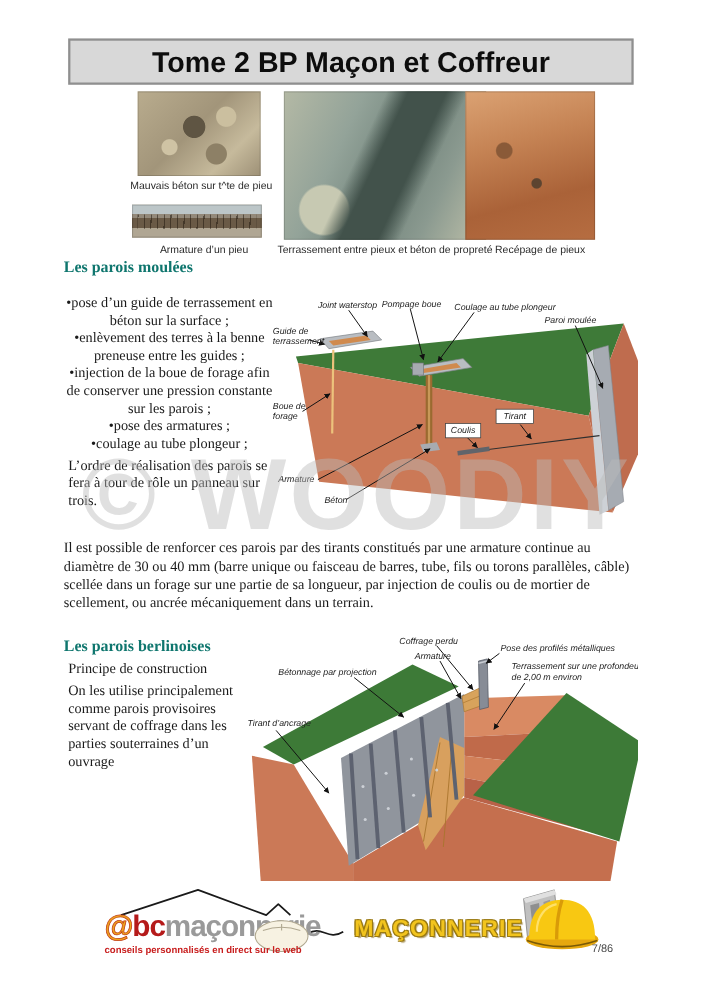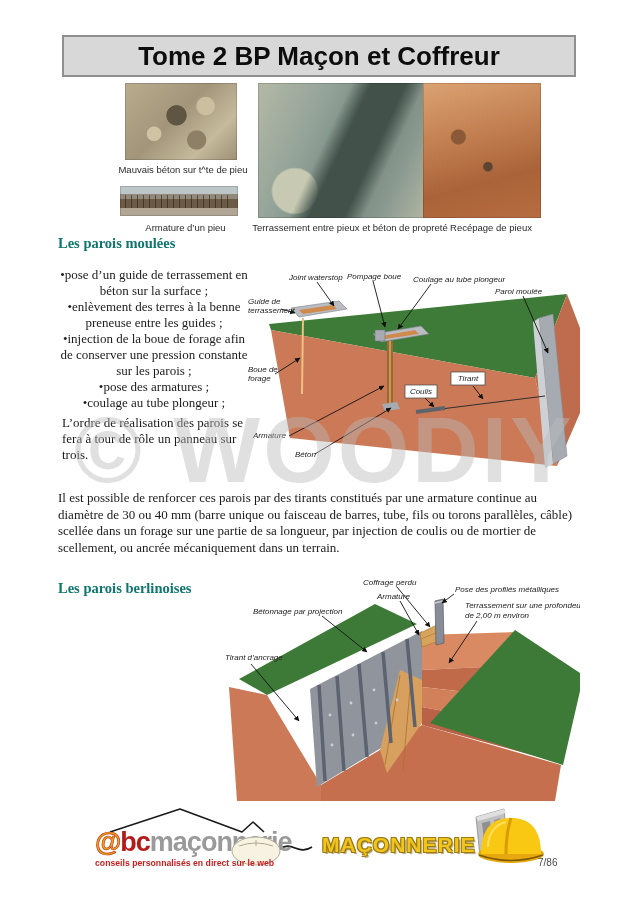--- a/index.html
+++ b/index.html
@@ -145,20 +145,24 @@
     <text class="lbl" x="223" y="113" text-anchor="middle">Tirant</text>
     <text class="lbl" x="8" y="170">Armature</text>
     <text class="lbl" x="50" y="189">Béton</text>
   </svg>
 
   <div class="abs watermark">© WOODIY</div>
 
   <div class="abs body-txt" style="left:58px;top:490px;width:527px;line-height:16.5px;">Il est possible de renforcer ces parois par des tirants constitués par une armature continue au diamètre de 30 ou 40 mm (barre unique ou faisceau de barres, tube, fils ou torons parallèles, câble) scellée dans un forage sur une partie de sa longueur, par injection de coulis ou de mortier de scellement, ou ancrée mécaniquement dans un terrain.</div>
 
   <div class="abs h2" style="left:58px;top:580px;">Les parois berlinoises</div>
+  <div class="abs body-txt" style="left:58px;top:596px;width:172px;">
+    <p class="plain">Principe de construction</p>
+    <p class="plain">On les utilise principalement comme parois provisoires servant de coffrage dans les parties souterraines d’un ouvrage</p>
+  </div>
 
   <svg class="abs" style="left:225px;top:575px;" width="355" height="228" viewBox="0 0 355 228">
     <defs>
       <marker id="arr2" markerWidth="7" markerHeight="7" refX="5.5" refY="3" orient="auto">
         <path d="M0,0 L6,3 L0,6 Z" fill="#111"></path>
       </marker>
     </defs>
 
     <polygon points="14,104 150,29 192,49 42,120" fill="#3d7a37"></polygon>
     <polygon points="4,112 42,120 96,210 96,226 12,226" fill="#cb7957"></polygon>

